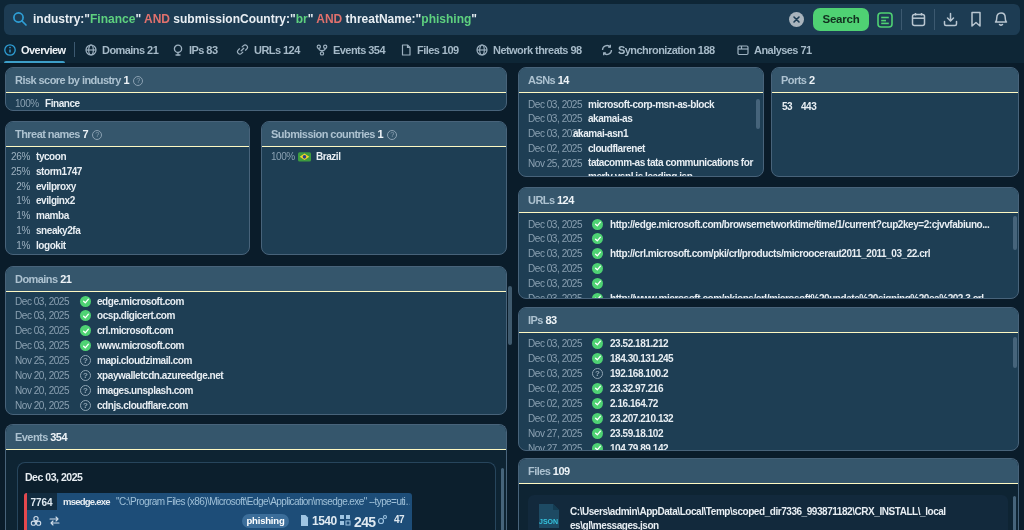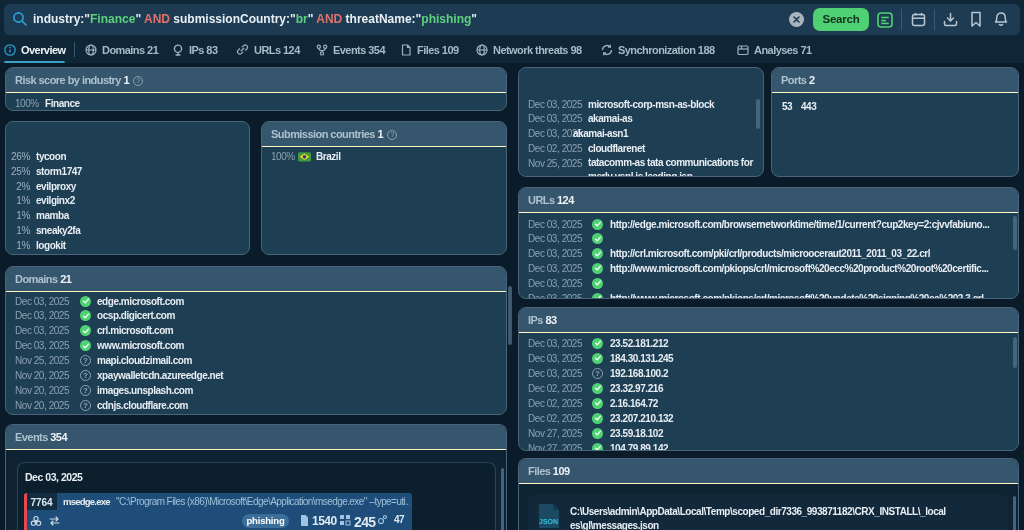--- a/index.html
+++ b/index.html
@@ -108,20 +108,21 @@
       <rect x="1" y="2" width="10" height="8.5" rx="1.2" fill="none" stroke="#9db1c0" stroke-width="1.2"></rect>
       <line x1="1" y1="5" x2="11" y2="5" stroke="#9db1c0" stroke-width="1.2"></line>
       <line x1="4.5" y1="2" x2="4.5" y2="5" stroke="#9db1c0" stroke-width="1.2"></line>
     </svg>Analyses 71</div>
 <div class="card" style="left:5px;top:67px;width:502px;height:44px">
     <div class="card-hd">Risk score by industry <b>1</b><span class="help">?</span></div>
 <div class="dt" style="left:9px;top:28px;line-height:15px">100%</div>
 <div class="val" style="left:39px;top:28px;line-height:15px">Finance</div>
 </div>
 <div class="card" style="left:5px;top:121px;width:245px;height:134px">
+    <div class="card-hd">Threat names <b>7</b><span class="help">?</span></div>
 <div class="pct" style="left:0px;top:27px;width:24px;line-height:15px">26%</div>
 <div class="val" style="left:30px;top:27px;line-height:15px">tycoon</div>
 <div class="pct" style="left:0px;top:41.8px;width:24px;line-height:15px">25%</div>
 <div class="val" style="left:30px;top:41.8px;line-height:15px">storm1747</div>
 <div class="pct" style="left:0px;top:56.599999999999994px;width:24px;line-height:15px">2%</div>
 <div class="val" style="left:30px;top:56.599999999999994px;line-height:15px">evilproxy</div>
 <div class="pct" style="left:0px;top:71.39999999999999px;width:24px;line-height:15px">1%</div>
 <div class="val" style="left:30px;top:71.39999999999999px;line-height:15px">evilginx2</div>
 <div class="pct" style="left:0px;top:86.19999999999999px;width:24px;line-height:15px">1%</div>
 <div class="val" style="left:30px;top:86.19999999999999px;line-height:15px">mamba</div>
@@ -224,20 +225,21 @@
 <svg class="abs" style="left:352px;top:21px" width="12" height="12" viewBox="0 0 12 12">
           <circle cx="5" cy="7" r="2.5" fill="none" stroke="#9ec4e2" stroke-width="1.2"></circle>
           <circle cx="9" cy="3" r="1.5" fill="none" stroke="#9ec4e2" stroke-width="1.1"></circle>
         </svg>
 <div class="val" style="left:370px;top:21px;font-size:10px;color:#dfe9f1">47</div>
 </div>
 </div>
 <div class="sb" style="left:495px;top:43px;width:3px;height:63px"></div>
 </div>
 <div class="card" style="left:518px;top:67px;width:246px;height:110px">
+    <div class="card-hd">ASNs <b>14</b></div>
 <div class="dt" style="left:9px;top:28.5px;line-height:15px">Dec 03, 2025</div>
 <div class="val" style="left:69px;top:28.5px;line-height:15px">microsoft-corp-msn-as-block</div>
 <div class="dt" style="left:9px;top:43.3px;line-height:15px">Dec 03, 2025</div>
 <div class="val" style="left:69px;top:43.3px;line-height:15px">akamai-as</div>
 <div class="dt" style="left:9px;top:58.099999999999994px;line-height:15px">Dec 03, 2025</div>
 <div class="val" style="left:54px;top:58.099999999999994px;line-height:15px">akamai-asn1</div>
 <div class="dt" style="left:9px;top:72.89999999999999px;line-height:15px">Dec 02, 2025</div>
 <div class="val" style="left:69px;top:72.89999999999999px;line-height:15px">cloudflarenet</div>
 <div class="dt" style="left:9px;top:87.69999999999999px;line-height:15px">Nov 25, 2025</div>
 <div class="abs" style="left:69px;top:87.69999999999999px;width:170px;line-height:14.8px;color:#e8eef3;font-size:10px;font-weight:bold;letter-spacing:-0.045em">tatacomm-as tata communications for merly vsnl is leading isp</div>
@@ -264,21 +266,20 @@
       </svg>
     </div>
 <div class="dt" style="left:9px;top:58.099999999999994px;line-height:15px">Dec 03, 2025</div>
 <div class="val" style="left:91px;top:58.099999999999994px;line-height:15px">http://crl.microsoft.com/pki/crl/products/microoceraut2011_2011_03_22.crl</div>
 <div class="badge bgreen" style="left:73px;top:60.099999999999994px">
       <svg width="8" height="8" viewBox="0 0 8 8">
         <path d="M1.6 4.2 L3.3 5.8 L6.4 2.2" fill="none" stroke="#fff" stroke-width="1.3" stroke-linecap="round" stroke-linejoin="round"></path>
       </svg>
     </div>
 <div class="dt" style="left:9px;top:72.89999999999999px;line-height:15px">Dec 03, 2025</div>
-<div class="val" style="left:91px;top:72.89999999999999px;line-height:15px">http://www.microsoft.com/pkiops/crl/microsoft%20ecc%20product%20root%20certific...</div>
 <div class="badge bgreen" style="left:73px;top:74.89999999999999px">
       <svg width="8" height="8" viewBox="0 0 8 8">
         <path d="M1.6 4.2 L3.3 5.8 L6.4 2.2" fill="none" stroke="#fff" stroke-width="1.3" stroke-linecap="round" stroke-linejoin="round"></path>
       </svg>
     </div>
 <div class="dt" style="left:9px;top:87.69999999999999px;line-height:15px">Dec 03, 2025</div>
 <div class="badge bgreen" style="left:73px;top:89.69999999999999px">
       <svg width="8" height="8" viewBox="0 0 8 8">
         <path d="M1.6 4.2 L3.3 5.8 L6.4 2.2" fill="none" stroke="#fff" stroke-width="1.3" stroke-linecap="round" stroke-linejoin="round"></path>
       </svg>

